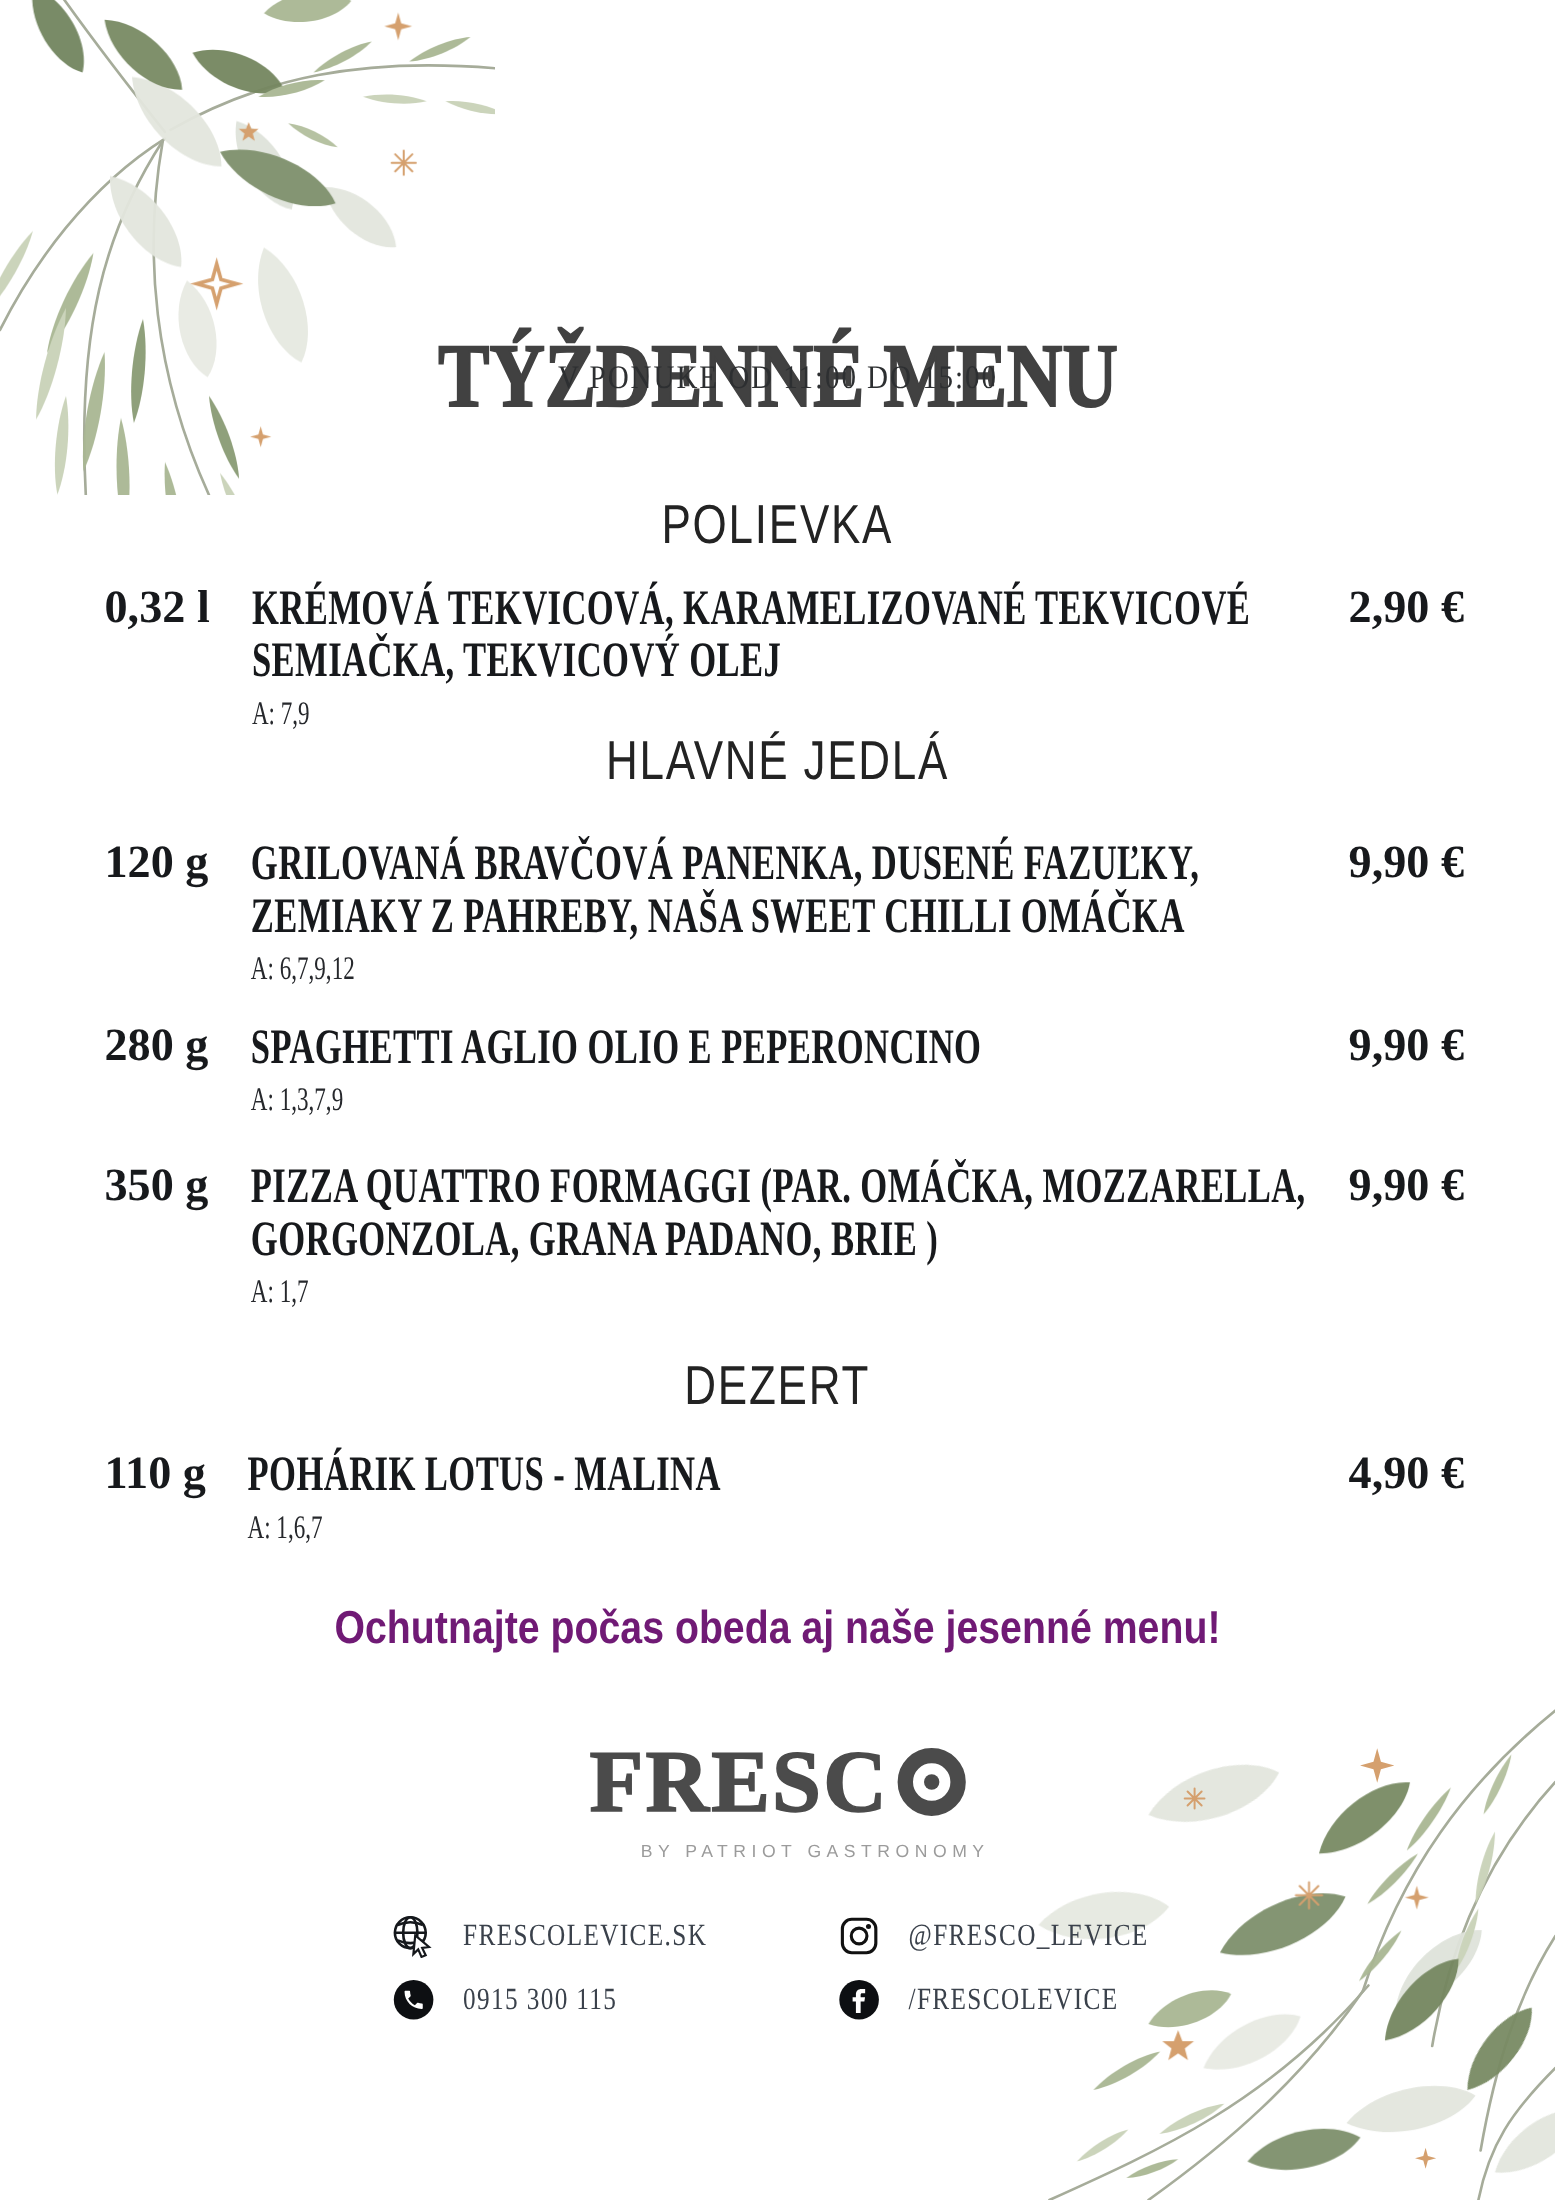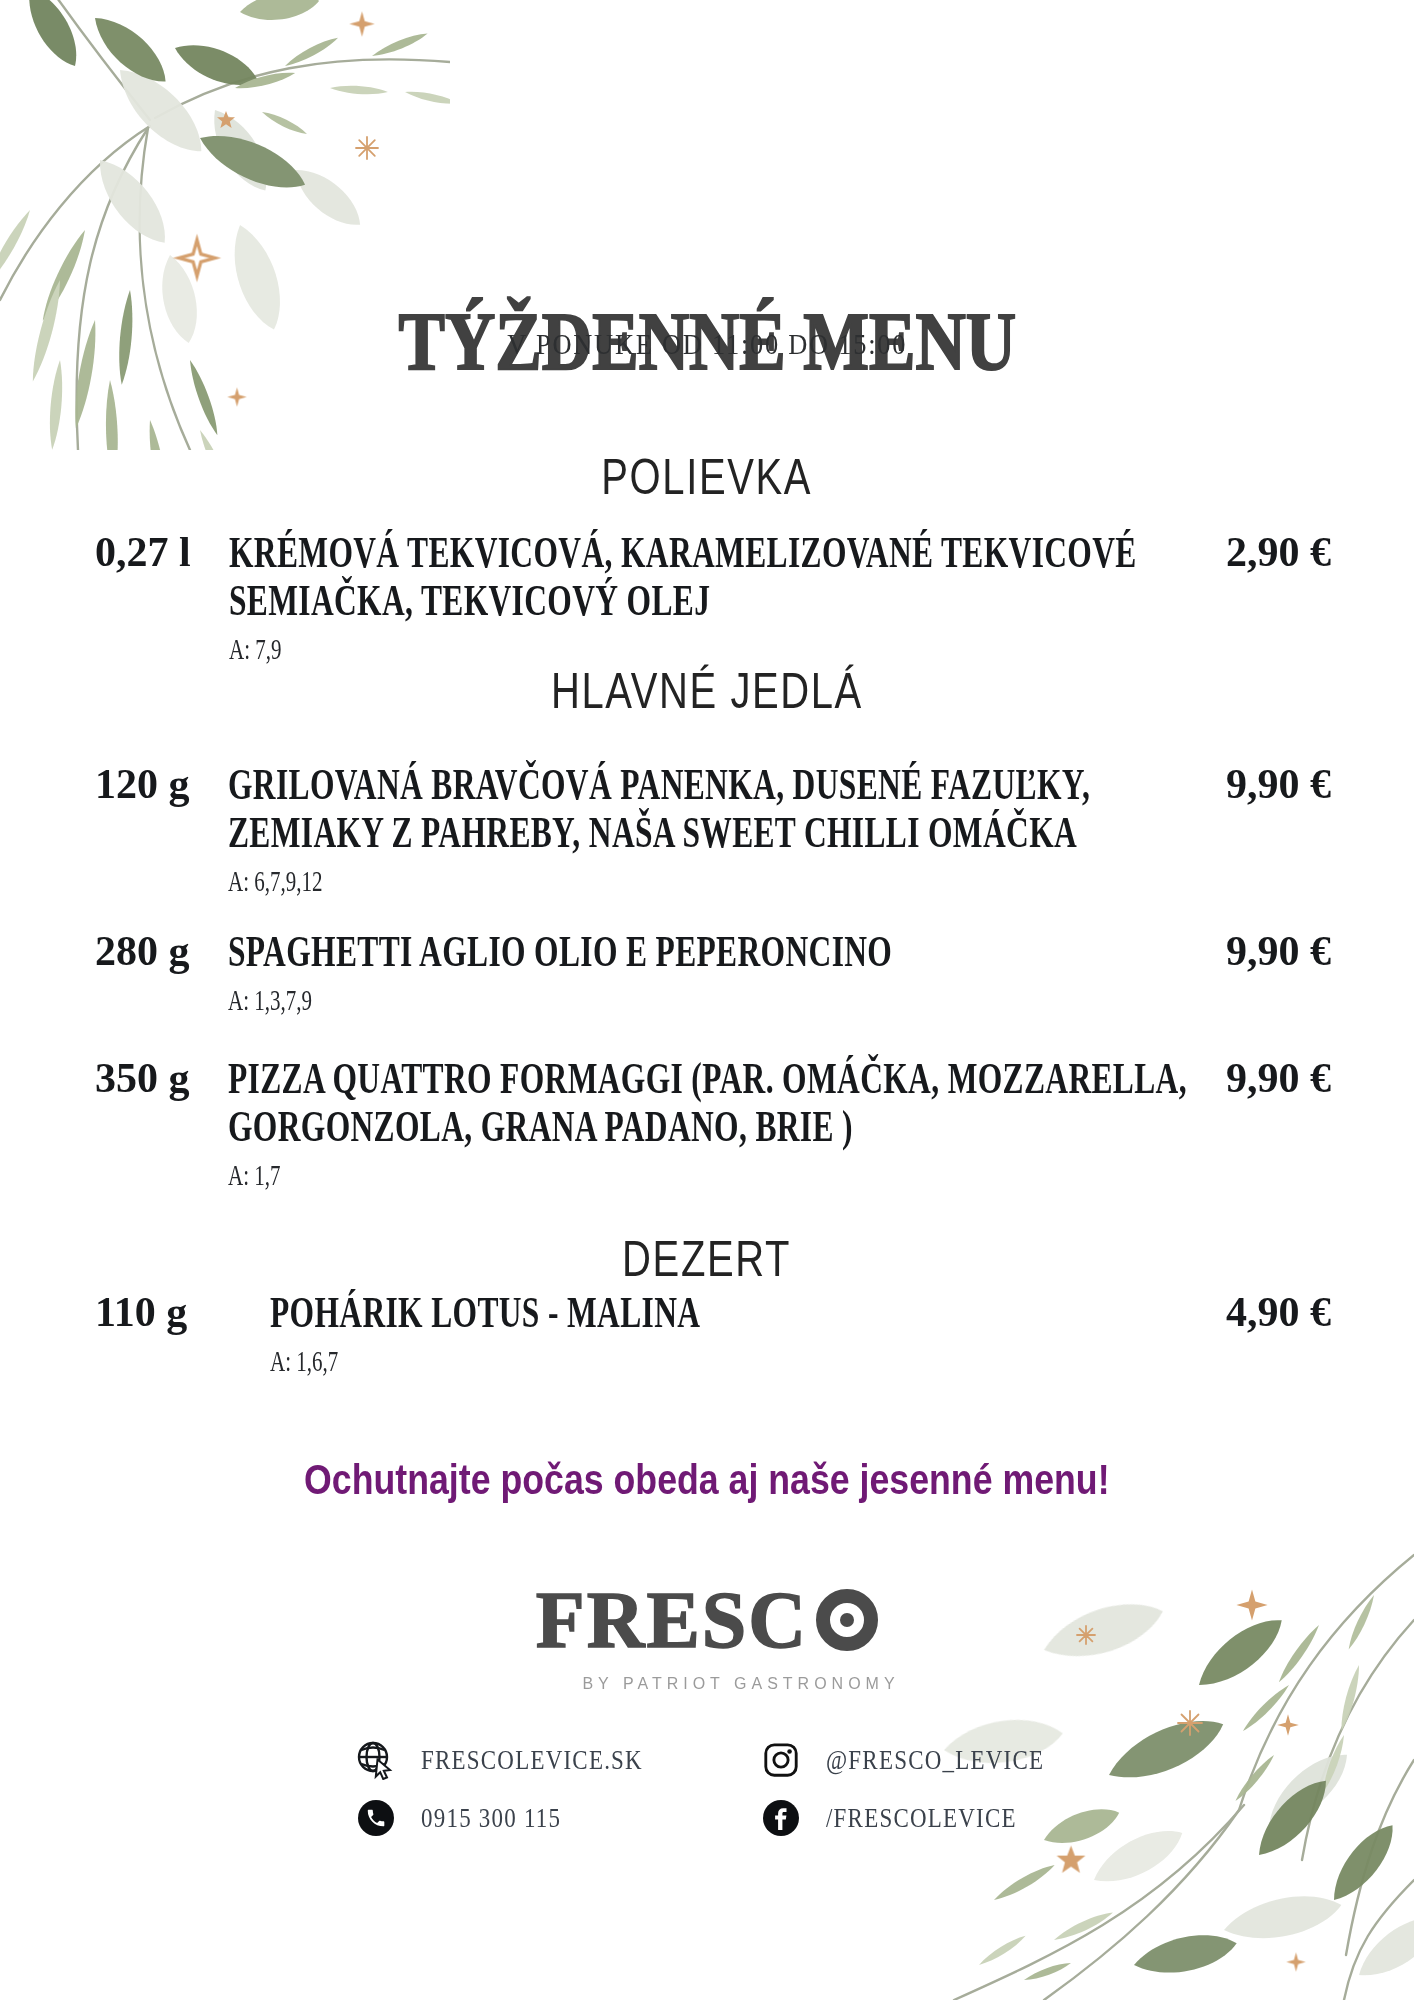--- a/index.html
+++ b/index.html
@@ -23,21 +23,21 @@
   .section-title .sqz{display:inline-block;transform:scaleX(.8);transform-origin:center;}
   #sec-polievka{top:450px;}
   #sec-hlavne{top:664px;}
   #sec-dezert{top:1232px;}
 
   .menu-item{position:absolute;left:95px;width:1236px;display:flex;align-items:flex-start;}
   #item-soup{top:528px;}
   #item-main1{top:760px;}
   #item-main2{top:927px;}
   #item-main3{top:1054px;}
-  #item-dessert{top:1288px;gap:45px;}
+  #item-dessert{top:1316px;}
   .qty{width:100px;text-align:right;font-weight:700;font-size:42px;line-height:48px;white-space:nowrap;}
   .dish{margin-left:38px;width:1380px;flex:none;transform:scaleX(.70);transform-origin:0 0;}
   .dish-name{font-weight:700;font-size:45px;line-height:48px;letter-spacing:.5px;}
   .allergens{margin-top:8px;font-size:30px;line-height:1.1;color:#26282c;}
   .price{position:absolute;right:0;top:0;font-weight:700;font-size:42px;line-height:48px;white-space:nowrap;}
 
   .tagline{position:absolute;top:1459px;left:0;right:0;text-align:center;
            font-family:"Liberation Sans",sans-serif;font-weight:700;font-size:42px;line-height:1;
            color:#701a75;white-space:nowrap;}
   .tagline .sqz{display:inline-block;transform:scaleX(.85);transform-origin:center;}
@@ -164,21 +164,21 @@
       <use href="#sp5" fill="#d5a06e" transform="translate(257,310) scale(1.6)"></use>
       <use href="#sp4" fill="#d5a06e" transform="translate(482,412) scale(.8)"></use>
     </g>
   </svg>
 
   <h1 class="title"><span class="sqz">TÝŽDENNÉ MENU</span></h1>
   <div class="subtitle"><span class="sqz">V PONUKE OD 11:00 DO 15:00</span></div>
 
   <div class="section-title" id="sec-polievka"><span class="sqz">POLIEVKA</span></div>
   <div class="menu-item" id="item-soup">
-    <div class="qty">0,27 l</div>
+    <div class="qty">0,32 l</div>
     <div class="dish">
       <div class="dish-name">KRÉMOVÁ TEKVICOVÁ, KARAMELIZOVANÉ TEKVICOVÉ SEMIAČKA, TEKVICOVÝ OLEJ</div>
       <div class="allergens">A: 7,9</div>
     </div>
     <div class="price">2,90 €</div>
   </div>
 
   <div class="section-title" id="sec-hlavne"><span class="sqz">HLAVNÉ JEDLÁ</span></div>
   <div class="menu-item" id="item-main1">
     <div class="qty">120 g</div>

